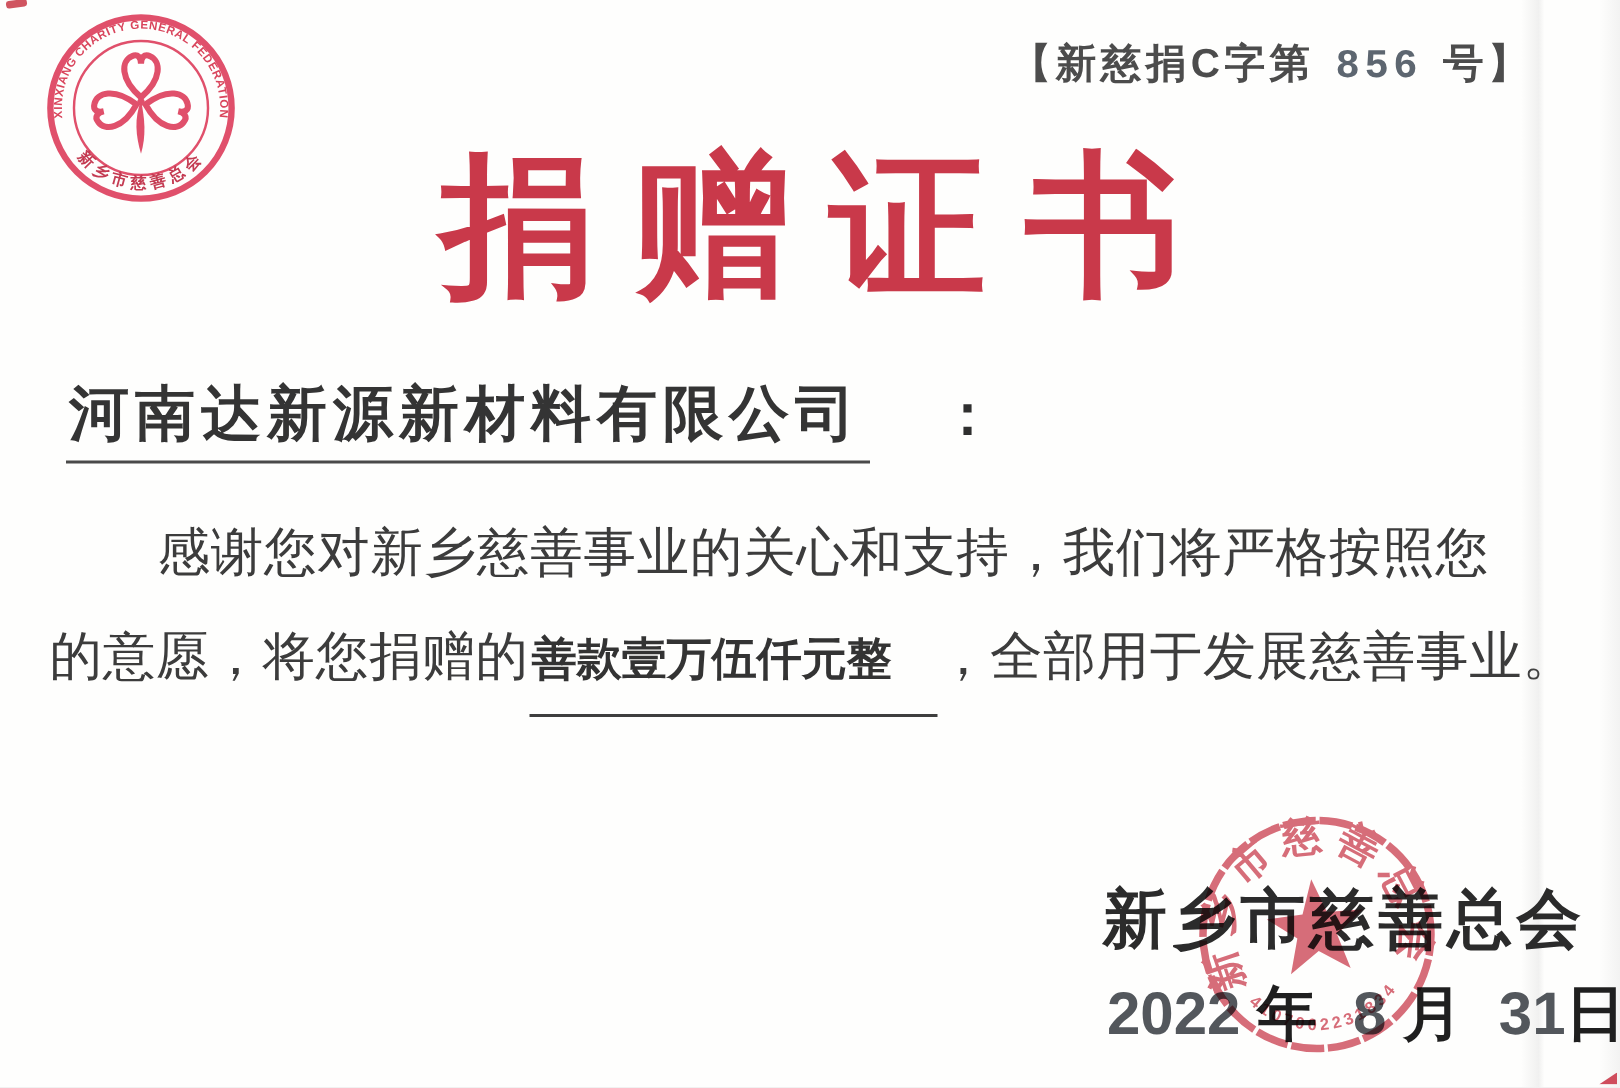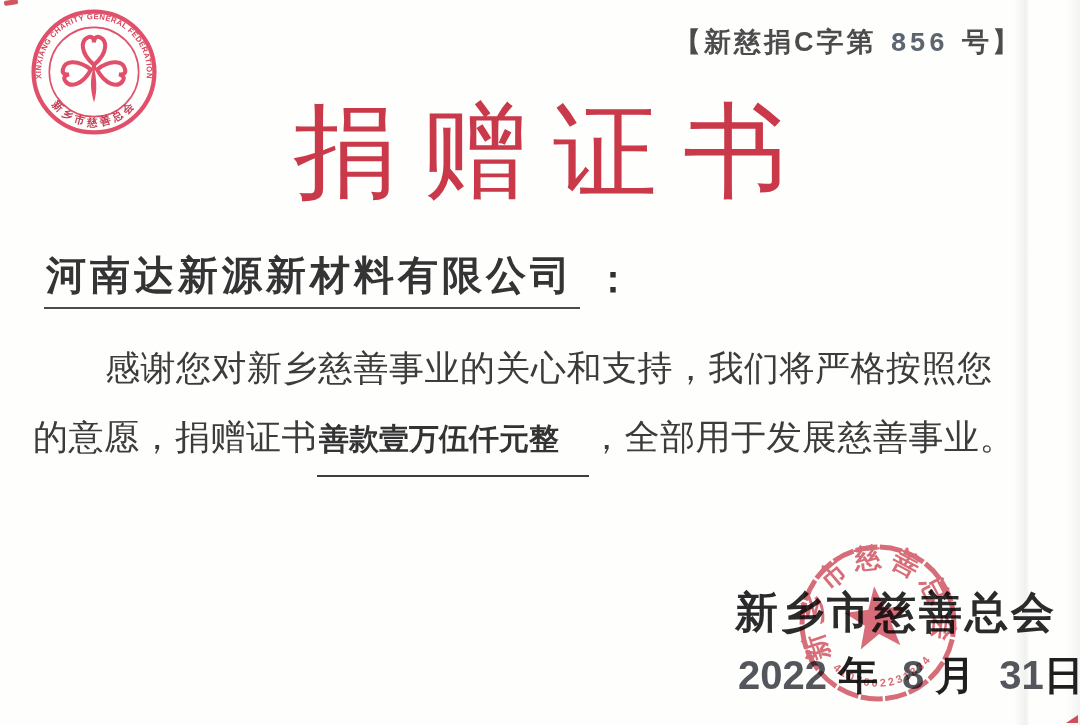--- a/index.html
+++ b/index.html
@@ -33,26 +33,26 @@
   .serial{
     position:absolute;top:24px;right:58px;
     font-size:27px;font-weight:600;letter-spacing:3px;color:#4c4c4c;
     font-family:"Liberation Sans","DejaVu Sans",sans-serif;
     white-space:nowrap;
   }
   .serial .num{color:#5d6670;padding:0 14px;font-family:Liberation Mono, monospace;}
 
   .title{
     position:absolute;left:0;right:0;top:92px;text-align:center;
-    font-size:104px;line-height:120px;font-weight:normal;color:var(--title-red);
+    font-size:104px;line-height:120px;font-weight:bold;color:var(--title-red);
     letter-spacing:26px;padding-left:26px;white-space:nowrap;
   }
 
   .recipient-row{
-    position:absolute;left:44px;top:248px;display:flex;align-items:flex-end;
+    position:absolute;left:44px;top:248px;display:flex;align-items:center;gap:32px;
   }
   .recipient-name{
     display:inline-block;min-width:452px;padding:0 6px 4px 2px;
     border-bottom:2px solid #4a4a4a;
     font-size:40px;font-weight:bold;color:#343434;letter-spacing:4px;white-space:nowrap;
   }
   .recipient-colon{font-size:38px;font-weight:bold;color:#2f2f2f;margin-left:14px;padding-bottom:4px;}
 
   .body-text{
     position:absolute;left:33px;top:334px;width:1030px;
@@ -125,21 +125,21 @@
 
   <div class="title">捐赠证书</div>
 
   <div class="recipient-row">
     <span class="recipient-name">河南达新源新材料有限公司</span>
     <span class="recipient-colon">：</span>
   </div>
 
   <div class="body-text">
     <div class="body-line indent">感谢您对新乡慈善事业的关心和支持，我们将严格按照您</div>
-    <div class="body-line"><span>的意愿，捐赠证书</span><span class="amount">善款壹万伍仟元整</span><span>，全部用于发展慈善事业。</span></div>
+    <div class="body-line"><span>的意愿，将您捐赠的</span><span class="amount">善款壹万伍仟元整</span><span>，全部用于发展慈善事业。</span></div>
   </div>
 
   <div class="issuer">新乡市慈善总会</div>
   <div class="date-row">
     <span class="num">2022</span>
     <span>年</span><span class="sep"></span>
     <span class="num">8</span>
     <span>月</span><span class="sep"></span>
     <span class="num">31</span><span>日</span>
   </div>

